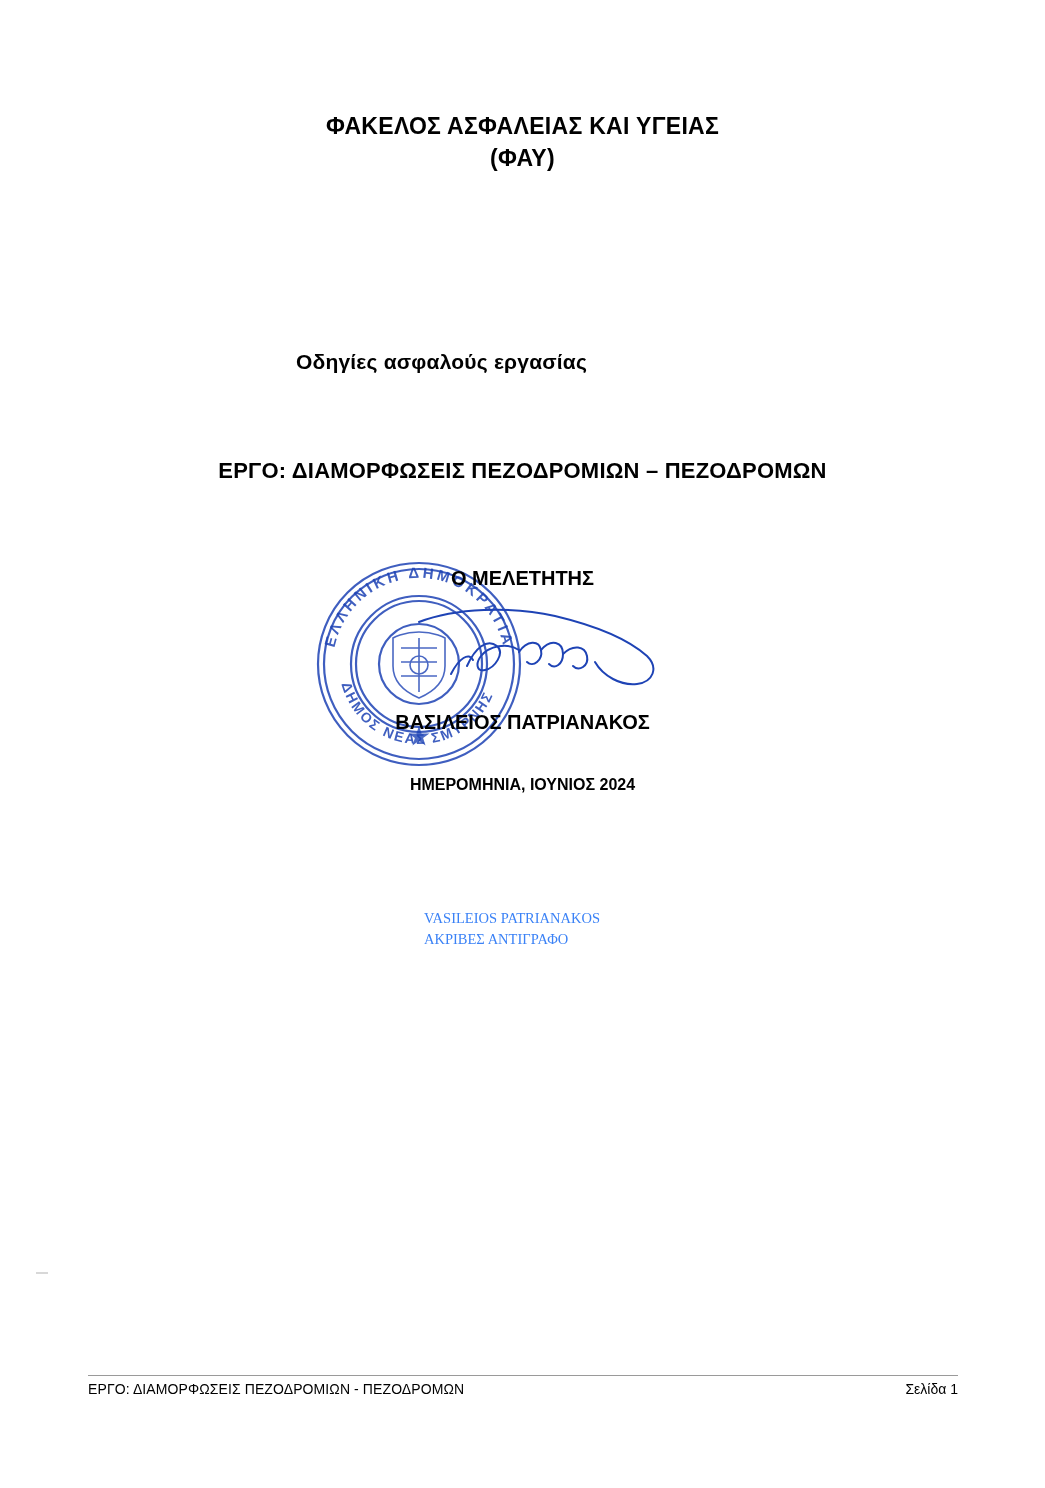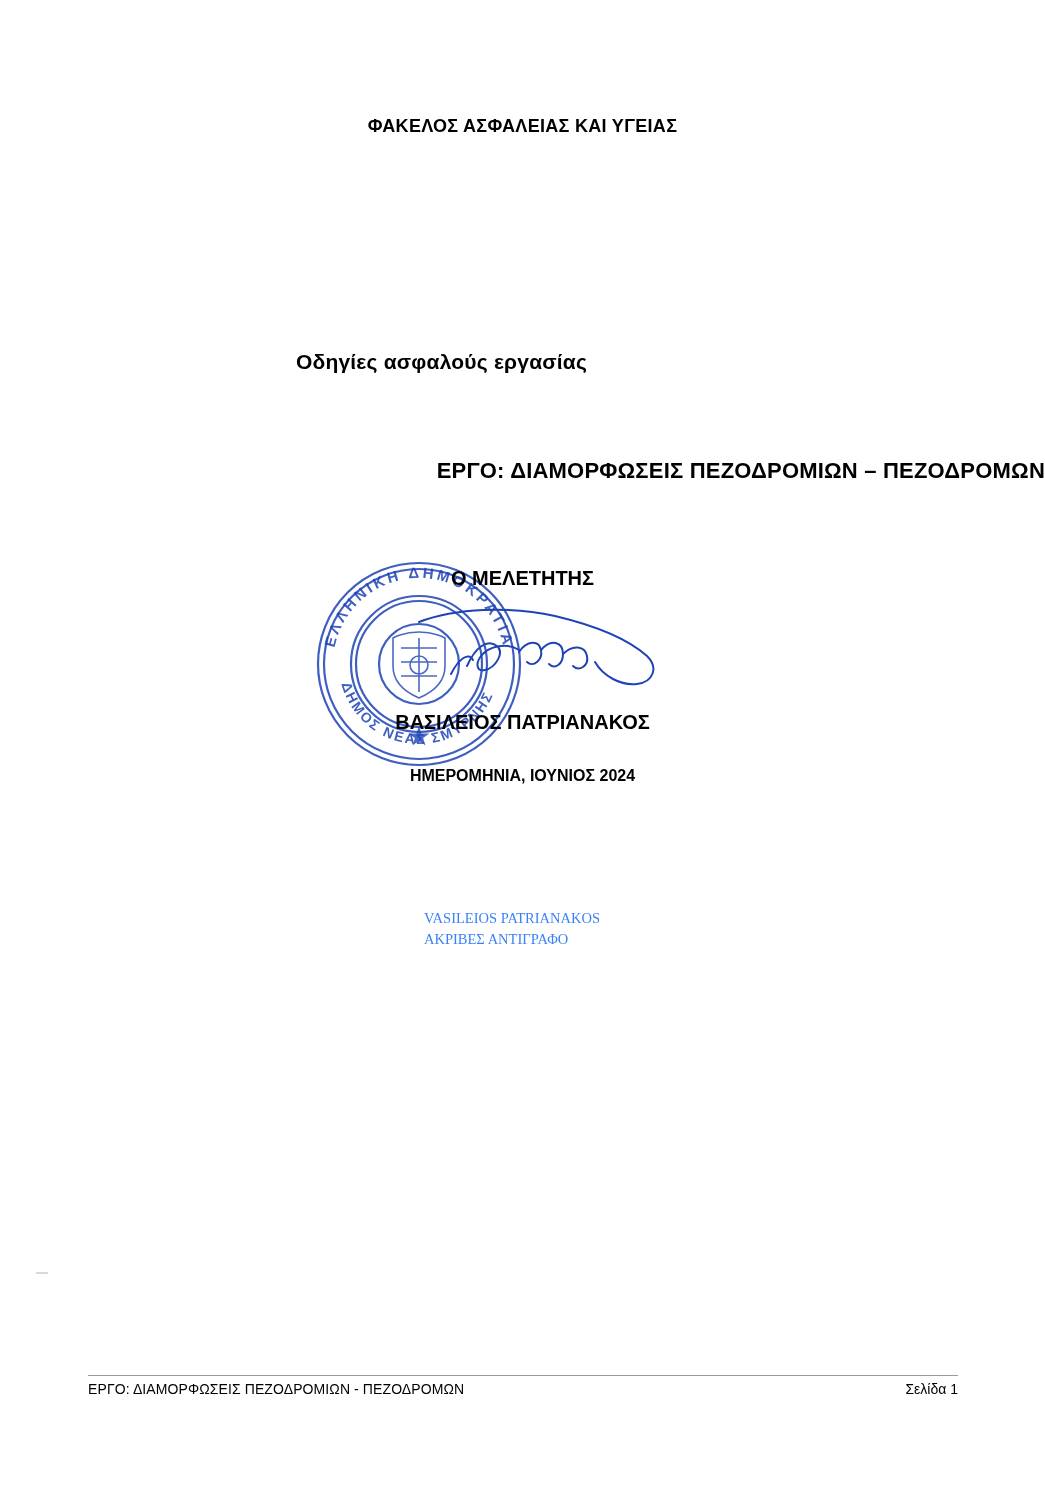--- a/index.html
+++ b/index.html
@@ -27,21 +27,21 @@
   }
 
   .title-block {
     position: absolute;
     left: 0;
     top: 110px;
     width: 1045px;
     text-align: center;
   }
   .title-line {
-    font-size: 18px;
+    font-size: 23px;
     font-weight: bold;
     letter-spacing: 0.3px;
     line-height: 32px;
   }
 
   .subtitle-block {
     position: absolute;
     left: 0;
     top: 350px;
     width: 883px;
@@ -51,21 +51,21 @@
     font-size: 21px;
     font-weight: bold;
     letter-spacing: 0.2px;
   }
 
   .project-block {
     position: absolute;
     left: 0;
     top: 458px;
     width: 1045px;
-    text-align: right;
+    text-align: center;
   }
   .project-line {
     font-size: 22px;
     font-weight: bold;
     letter-spacing: 0.2px;
   }
 
   .signature-block {
     position: absolute;
     left: 0;
@@ -87,21 +87,21 @@
     font-size: 20px;
     font-weight: bold;
     line-height: 26px;
     position: relative;
     z-index: 3;
   }
   .sig-date {
     font-size: 16px;
     font-weight: bold;
     line-height: 26px;
-    margin-top: 28px;
+    margin-top: 37px;
     position: relative;
     z-index: 3;
   }
 
   
   .stamp {
     position: absolute;
     left: 313px;
     top: 558px;
     width: 212px;
@@ -170,20 +170,21 @@
   }
 </style>
 </head>
 <body>
 
 <div class="page">
   <div class="doc-body">
 
     <div class="title-block">
       <div class="title-line">ΦΑΚΕΛΟΣ ΑΣΦΑΛΕΙΑΣ ΚΑΙ ΥΓΕΙΑΣ</div>
+      <div class="title-line">(ΦΑΥ)</div>
     </div>
 
     <div class="subtitle-block">
       <div class="subtitle-line">Οδηγίες ασφαλούς εργασίας</div>
     </div>
 
     <div class="project-block">
       <div class="project-line">ΕΡΓΟ: ΔΙΑΜΟΡΦΩΣΕΙΣ ΠΕΖΟΔΡΟΜΙΩΝ – ΠΕΖΟΔΡΟΜΩΝ</div>
     </div>
 

